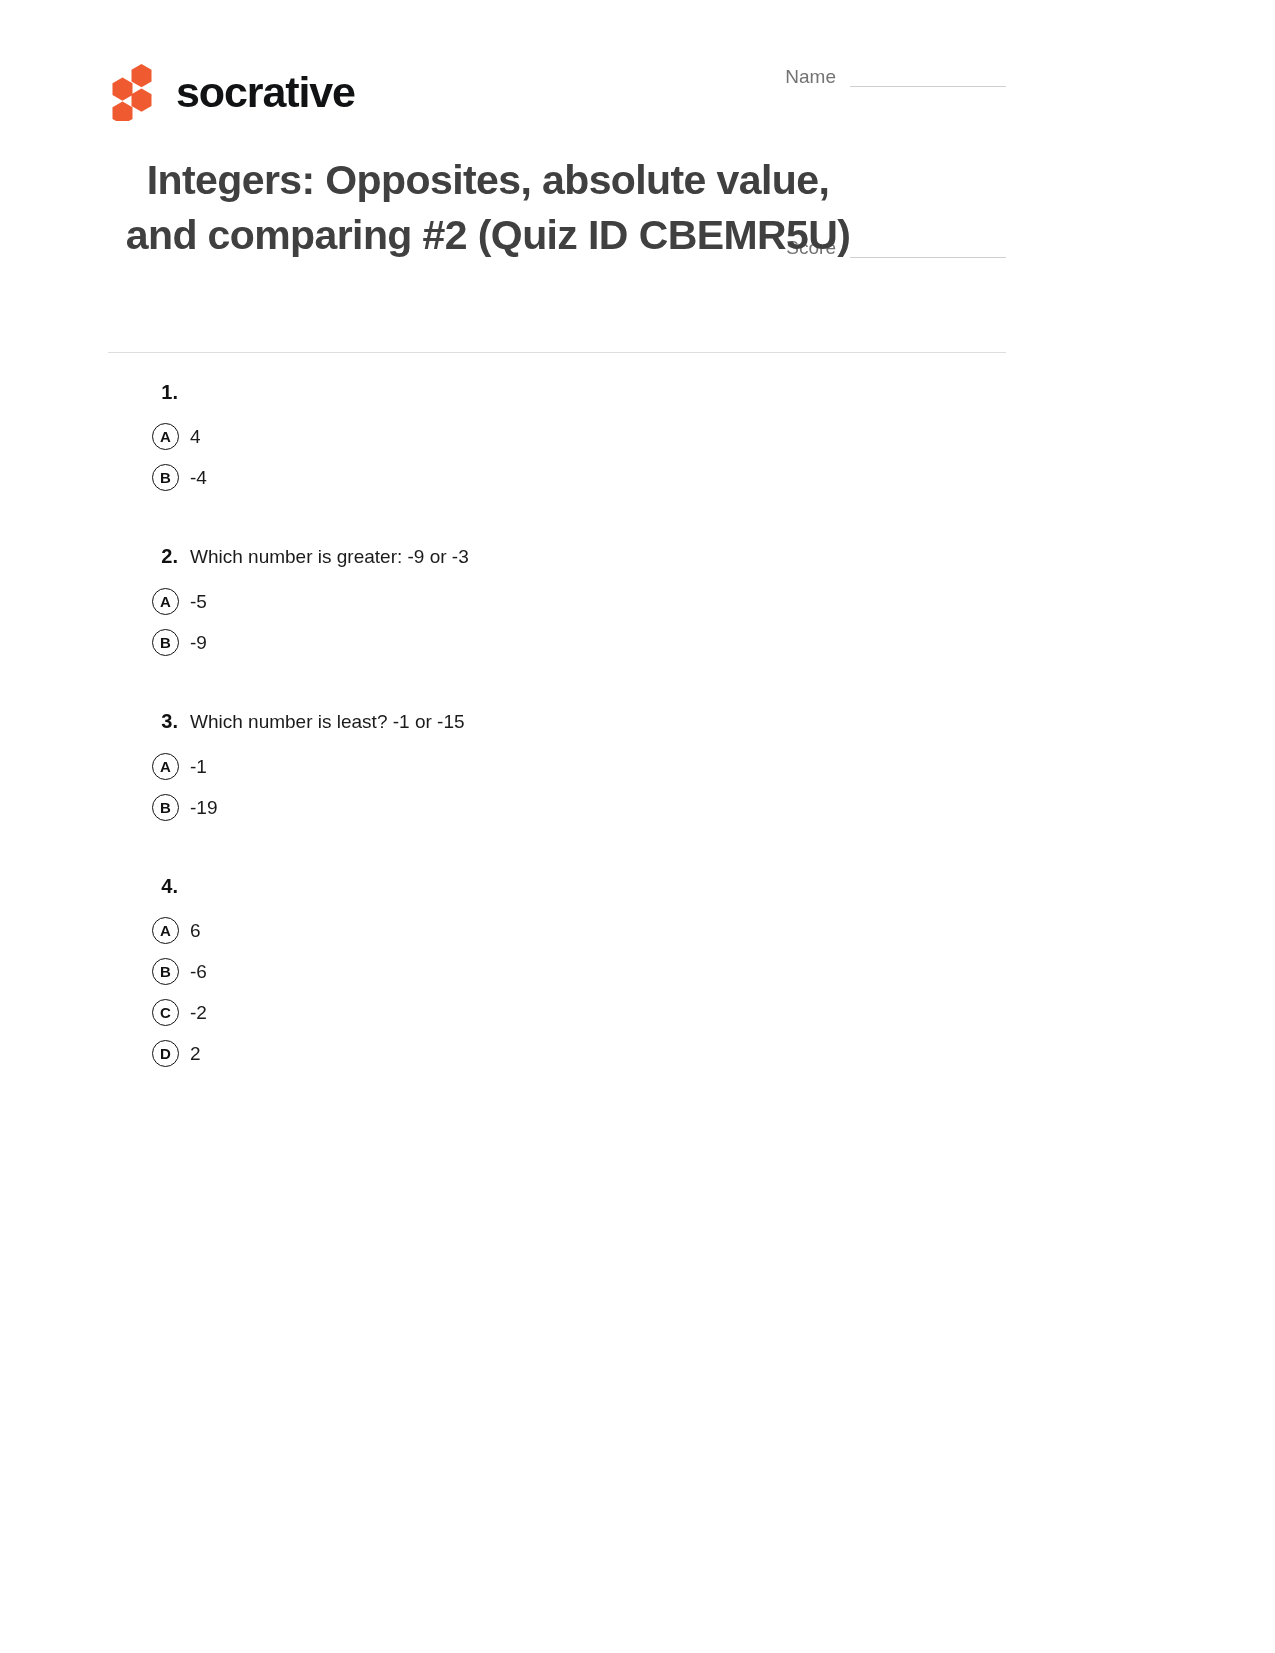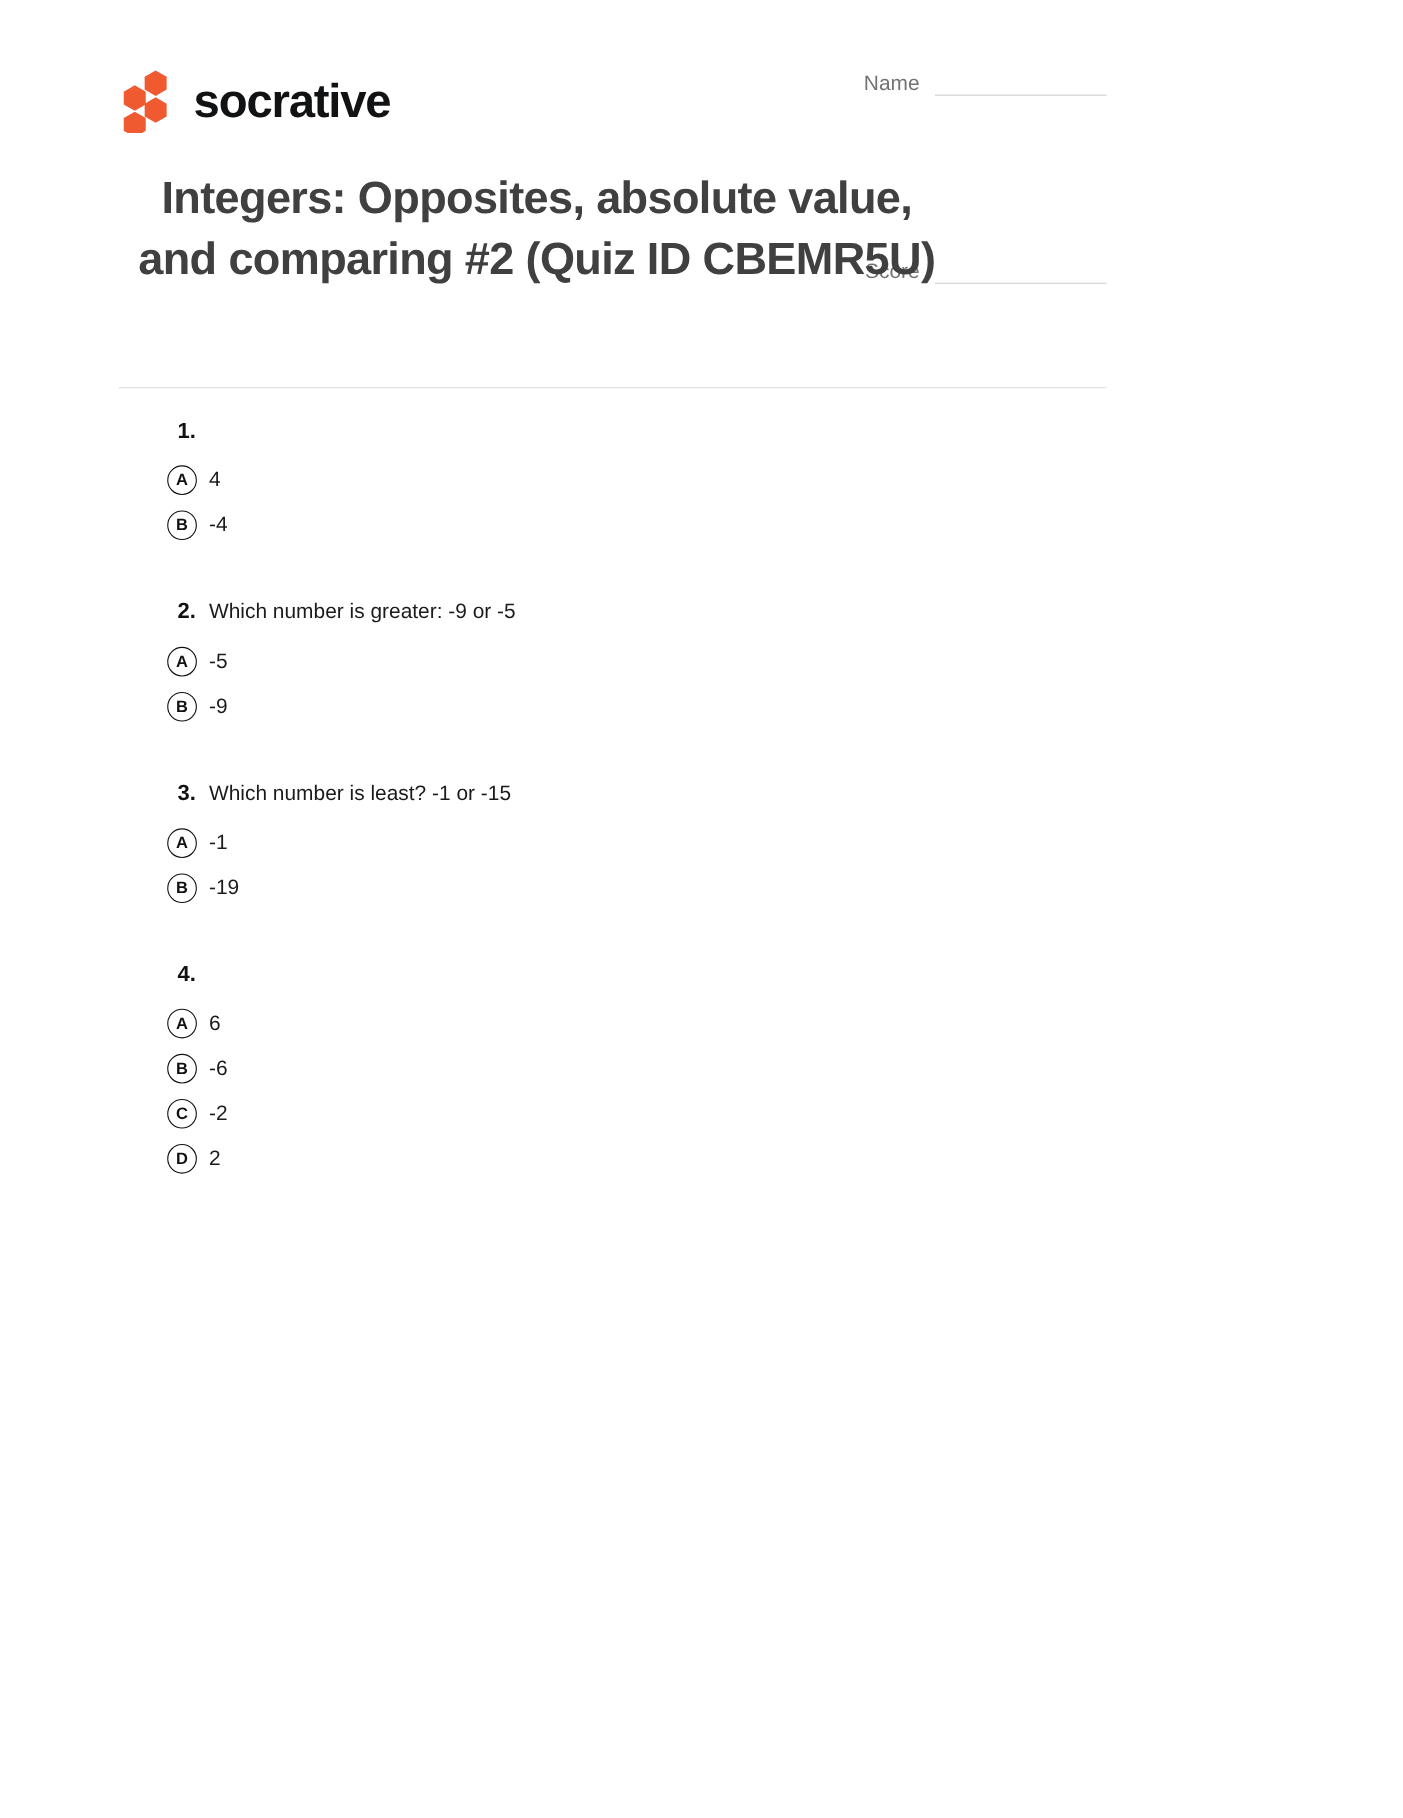--- a/index.html
+++ b/index.html
@@ -230,21 +230,21 @@
             <span class="bubble">B</span>
           </span>
           <span class="choice-text">-4</span>
         </div>
       </div>
     </div>
 
     <div class="question">
       <div class="q-head">
         <span class="q-num">2.</span>
-        <span class="q-text">Which number is greater: -9 or -5</span>
+        <span class="q-text">Which number is greater: -9 or -3</span>
       </div>
       <div class="choices">
         <div class="choice">
           <span class="choice-bubble">
             <span class="bubble">A</span>
           </span>
           <span class="choice-text">-5</span>
         </div>
         <div class="choice">
           <span class="choice-bubble">

